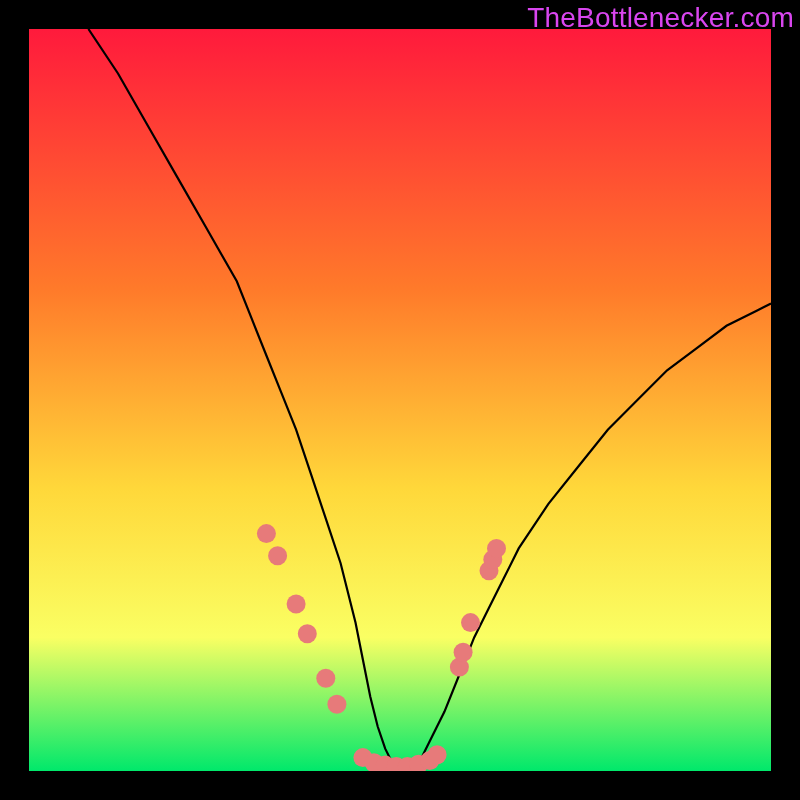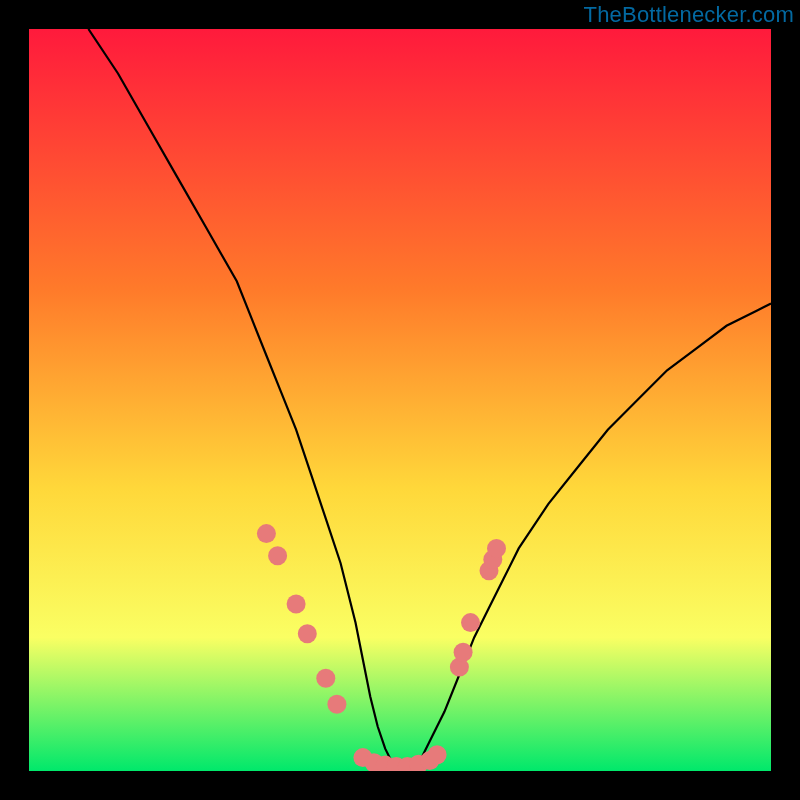--- a/index.html
+++ b/index.html
@@ -23,22 +23,22 @@
     position: absolute;
     left: 0;
     top: 0;
     width: 742px;
     height: 742px;
   }
   .watermark {
     position: absolute;
     top: 2px;
     right: 6px;
-    color: #0369a1;
-    font-size: 22px;
+    color: #d946ef;
+    font-size: 28px;
     font-weight: 500;
     letter-spacing: 0.2px;
     user-select: none;
   }
 </style>
 </head>
 <body>
 
 <div class="frame">
   <svg class="plot" viewBox="0 0 742 742">

